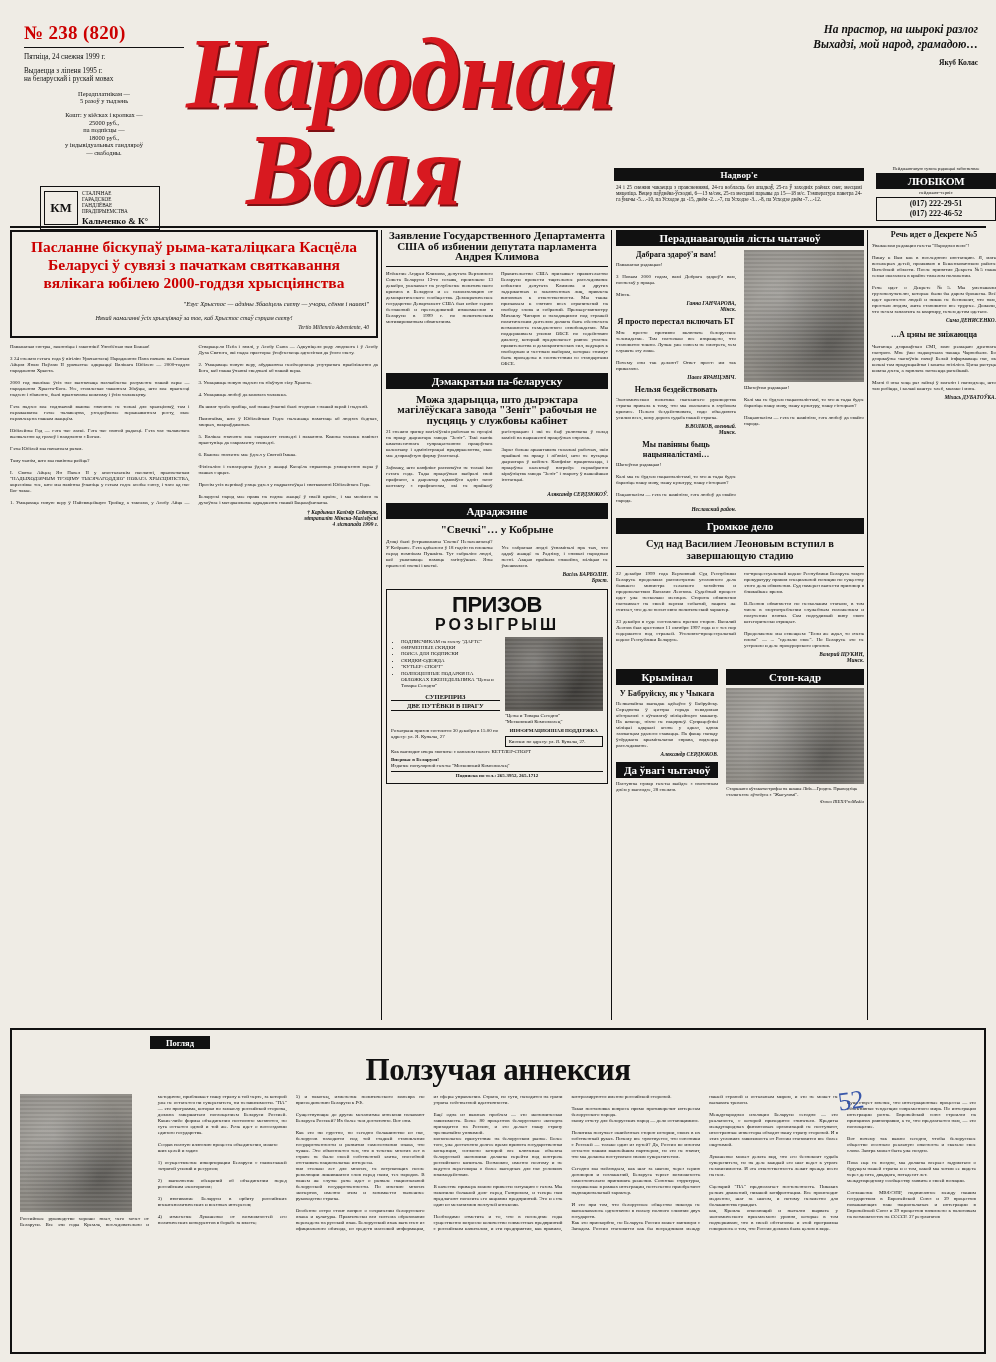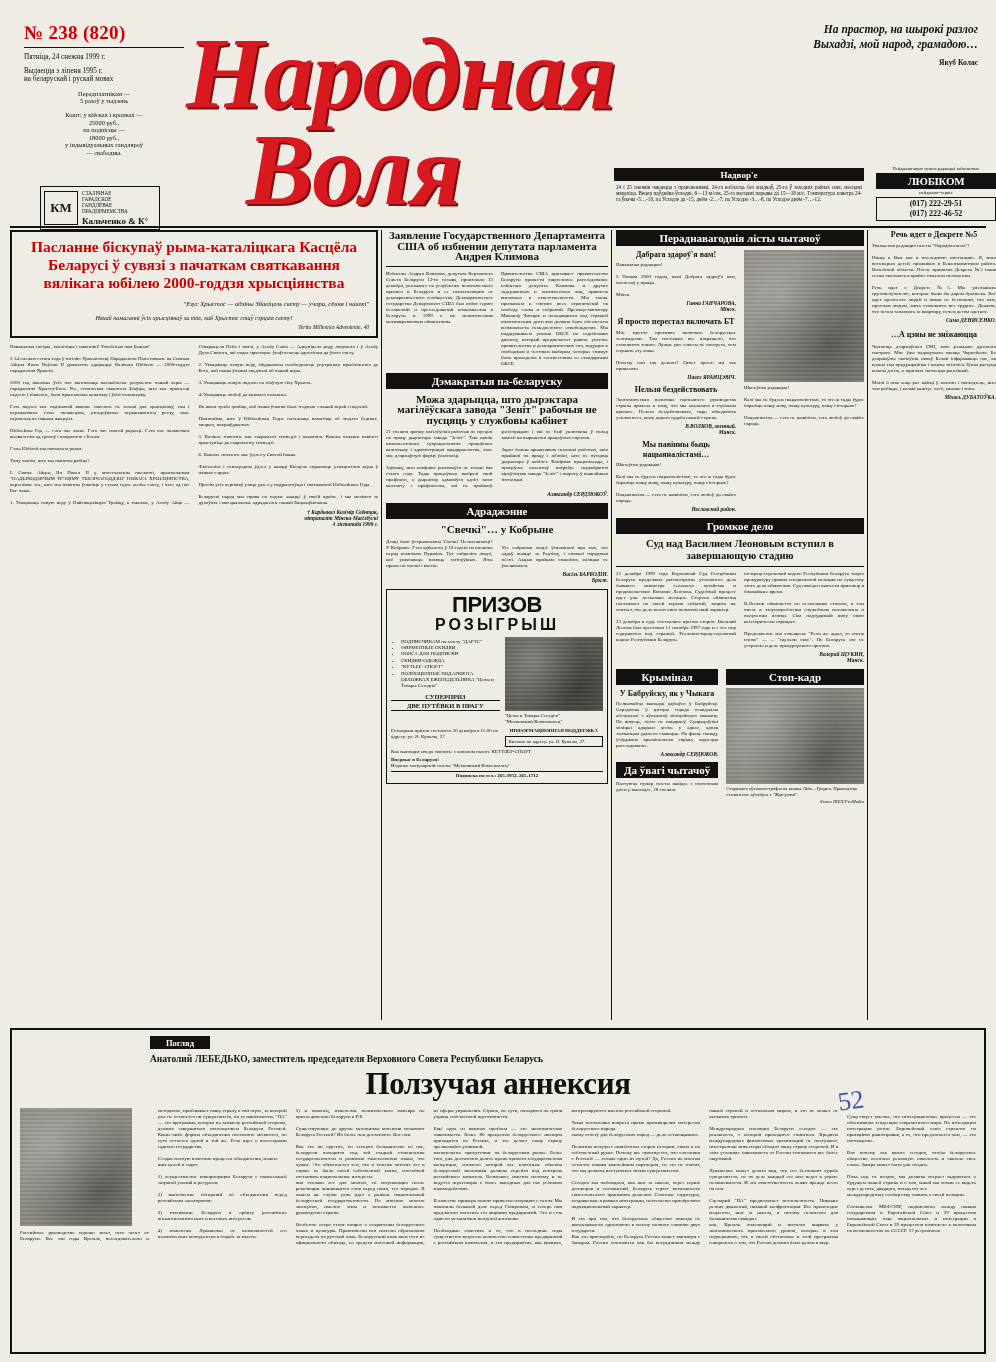--- a/index.html
+++ b/index.html
@@ -380,21 +380,20 @@
 
 Маглі б яны хоць раз зайсці ў магазін і паглядзець, што там робіцца, і колькі каштуе хлеб, малако і мяса.</div>
       <div class="sig">Міхась ДУБАТОЎКА.</div>
     </div>
   </div>
 
   <div id="feature">
     <div id="featHdrWrap">
       <div id="featHdr">Погляд</div>
     </div>
-    <div id="featAuthor">Анатолий ЛЕБЕДЬКО, заместитель председателя Верховного Совета Республики Беларусь</div>
     <div id="featTitle">Ползучая аннексия</div>
     <div class="mark52">52</div>
     <div id="featCols">
       <div id="featPhoto" class="photo">
           <div class="grain"></div>
         </div>
       <div class="tiny jt" style="white-space:pre-line;">Российское руководство хорошо знает, чего хочет от Беларуси. Все эти годы Кремль, последовательно и методично, приближает нашу страну к той черте, за которой уже не останется ни суверенитета, ни независимости. "ПА" — это программа, которая по замыслу российской стороны, должна завершиться поглощением Беларуси Россией. Какие-либо формы объединения постоянно меняются, но суть остается одной и той же. Речь идет о воссоздании единого государства.
 
 Создав полную иллюзию процесса объединения, можно</div>
       <div class="tiny jt" style="white-space:pre-line;">ших целей и задач:

